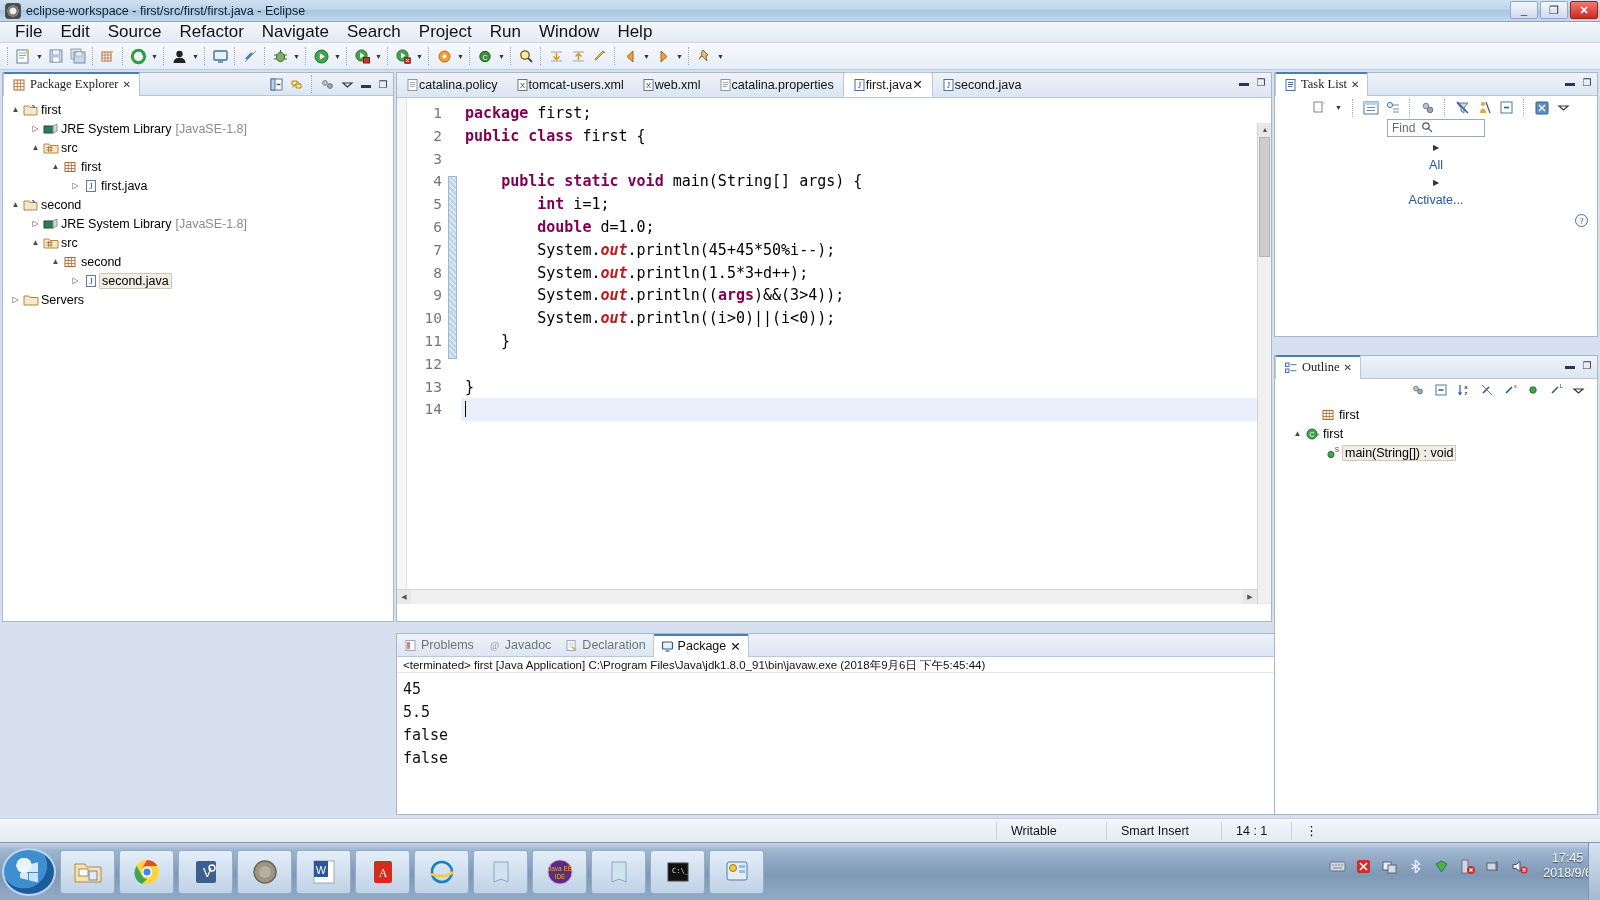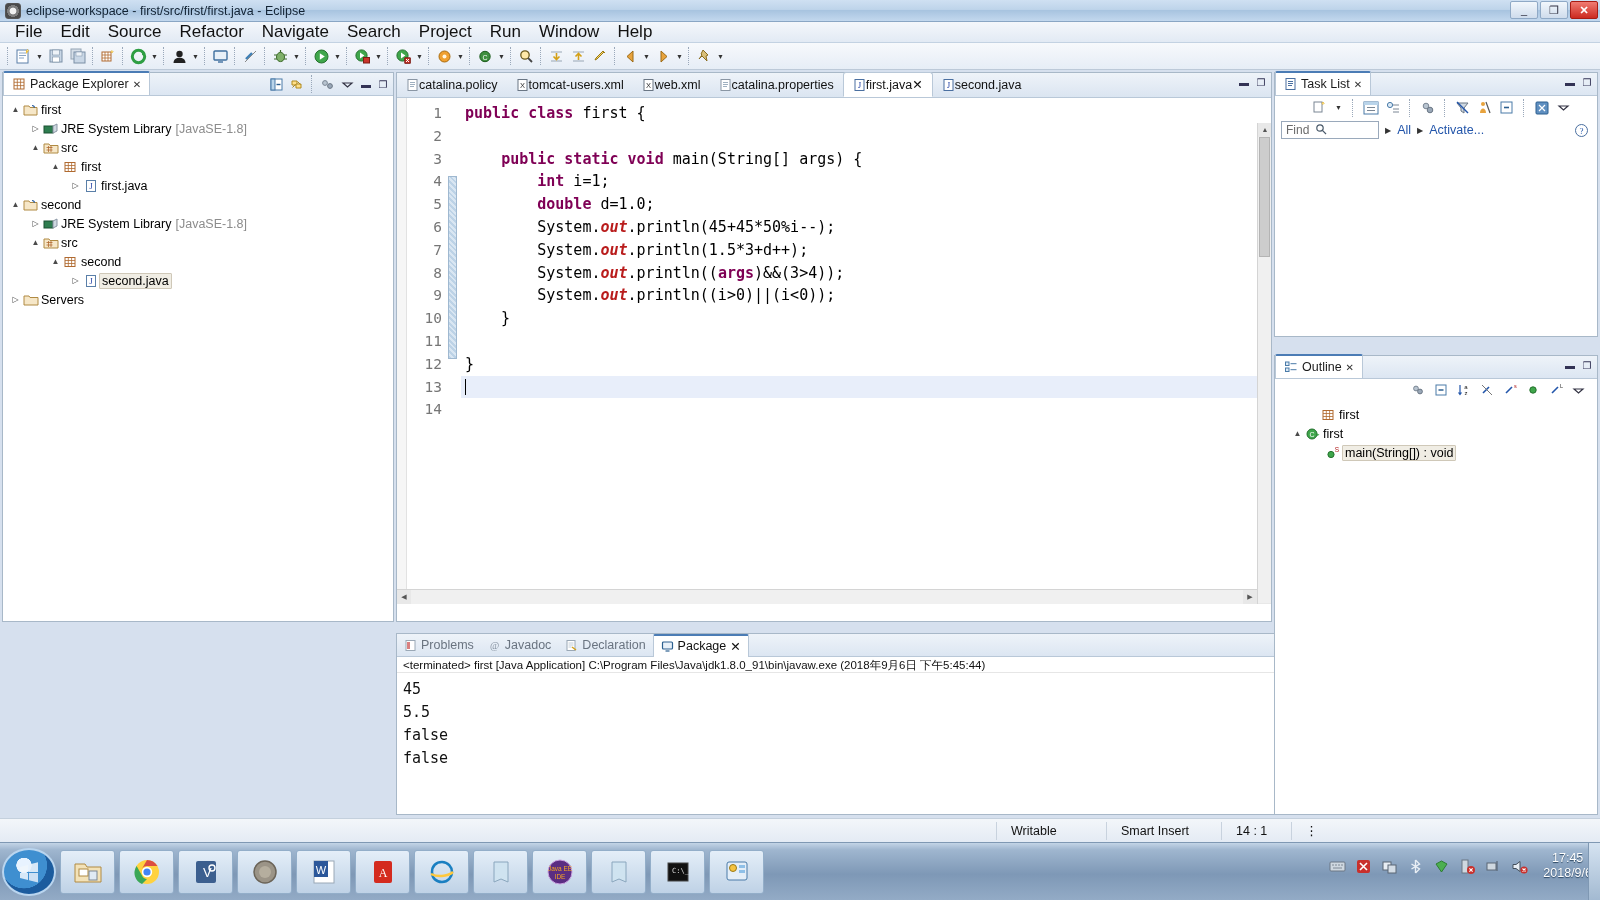--- a/index.html
+++ b/index.html
@@ -57,22 +57,23 @@
     font-size:12px; color:#555; padding:2px 4px;
   }
   .persp{ position:absolute; right:4px; top:46px; display:flex; gap:3px; align-items:center;}
   .persp .pbtn{ width:22px;height:21px;border-radius:2px;display:flex;align-items:center;justify-content:center;}
   .persp .pbtn.sel{ border:1px solid #8fa9c6; background:linear-gradient(to bottom,#dcebfa,#bcd6ef);}
 
   
   .view{ position:absolute; background:#fff; border:1px solid #a8b8c8; }
   .view-tabbar{
     height:23px; background:linear-gradient(to bottom,#eef3f9,#dce6f2);
-    border-bottom:1px solid #b9c8d8; display:flex; align-items:flex-end;
+    border-bottom:1px solid #b9c8d8; display:flex; align-items:center;
     position:relative;
+    font-family:Liberation Serif, serif;
   }
   .vtab{
     height:23px; display:flex; align-items:center; gap:4px; padding:0 8px;
     font-size:12.5px; color:#1a1a1a;
   }
   .vtab.active{
     background:#fff; border-top:2px solid #4b7cb5;
     border-left:1px solid #b9c8d8; border-right:1px solid #b9c8d8;
     margin-top:-1px; height:24px; border-radius:2px 2px 0 0;
   }
@@ -141,21 +142,21 @@
   .cterm{ height:16px; font-size:11.5px; padding:1px 0 0 6px; color:#111;
     background:#fff; white-space:nowrap; border-bottom:1px solid #e6e6e6;}
   .cout{ background:#fff; padding:5px 0 0 6px; font-family:"DejaVu Sans Mono", monospace;
     font-size:15px; line-height:23px; color:#111; height:120px;}
   #console .vscroll{ top:23px; height:143px;}
 
   
   #tasklist{ left:1274px; top:72px; width:324px; height:265px; }
   .tl-tools{ height:23px; display:flex; align-items:center; gap:5px; padding-left:36px;
     background:#fff; }
-  .tl-find{ height:22px; display:flex; align-items:center; gap:6px; padding:0 6px; background:#fff;}
+  .tl-find{ height:22px; display:flex; align-items:center; gap:6px; padding:0 6px; background:#fff;flex-direction:column;}
   .findbox{ width:98px; height:18px; border:1px solid #9aa9bb; background:#fff;
     font-size:12px; color:#6b6b6b; padding:1px 16px 1px 4px; position:relative;}
   .lnk{ color:#2255aa; font-size:12.5px; }
   .arrowm{ font-size:8px; color:#333; }
 
   #mylyn{ left:1274px; top:295px; width:324px; height:50px;
     background:#f7fbff; border:1px solid #a8b8c8; padding:5px 8px; }
   .mylyn-h{ display:flex; align-items:center; gap:5px; font-weight:bold; font-size:12.5px; color:#17405e;}
   .mylyn-b{ font-size:12.5px; margin-left:18px; margin-top:3px; color:#222;}
   .mylyn-b a{ color:#2255aa; text-decoration:underline;}
@@ -659,20 +660,21 @@
         <div class="gln">11</div>
         <div class="gln">12</div>
         <div class="gln">13</div>
         <div class="gln">14</div>
       </div>
       <div class="annobar">
         <div class="live"></div>
       </div>
 
       <div class="codelines">
+        <div class="cl"><span class="kw">package</span><span> first;</span></div>
         <div class="cl"><span class="kw">public class</span><span> first {</span></div>
         <div class="cl"><span></span></div>
         <div class="cl"><span>    </span><span class="kw">public static void</span><span> main(String[] args) {</span></div>
         <div class="cl"><span>        </span><span class="kw">int</span><span> i=1;</span></div>
         <div class="cl"><span>        </span><span class="kw">double</span><span> d=1.0;</span></div>
         <div class="cl"><span>        System.</span><span class="fld">out</span><span>.println(45+45*50%i--);</span></div>
         <div class="cl"><span>        System.</span><span class="fld">out</span><span>.println(1.5*3+d++);</span></div>
         <div class="cl"><span>        System.</span><span class="fld">out</span><span>.println((</span><span class="kw">args</span><span>)&amp;&amp;(3&gt;4));</span></div>
         <div class="cl"><span>        System.</span><span class="fld">out</span><span>.println((i&gt;0)||(i&lt;0));</span></div>
         <div class="cl"><span>    }</span></div>

